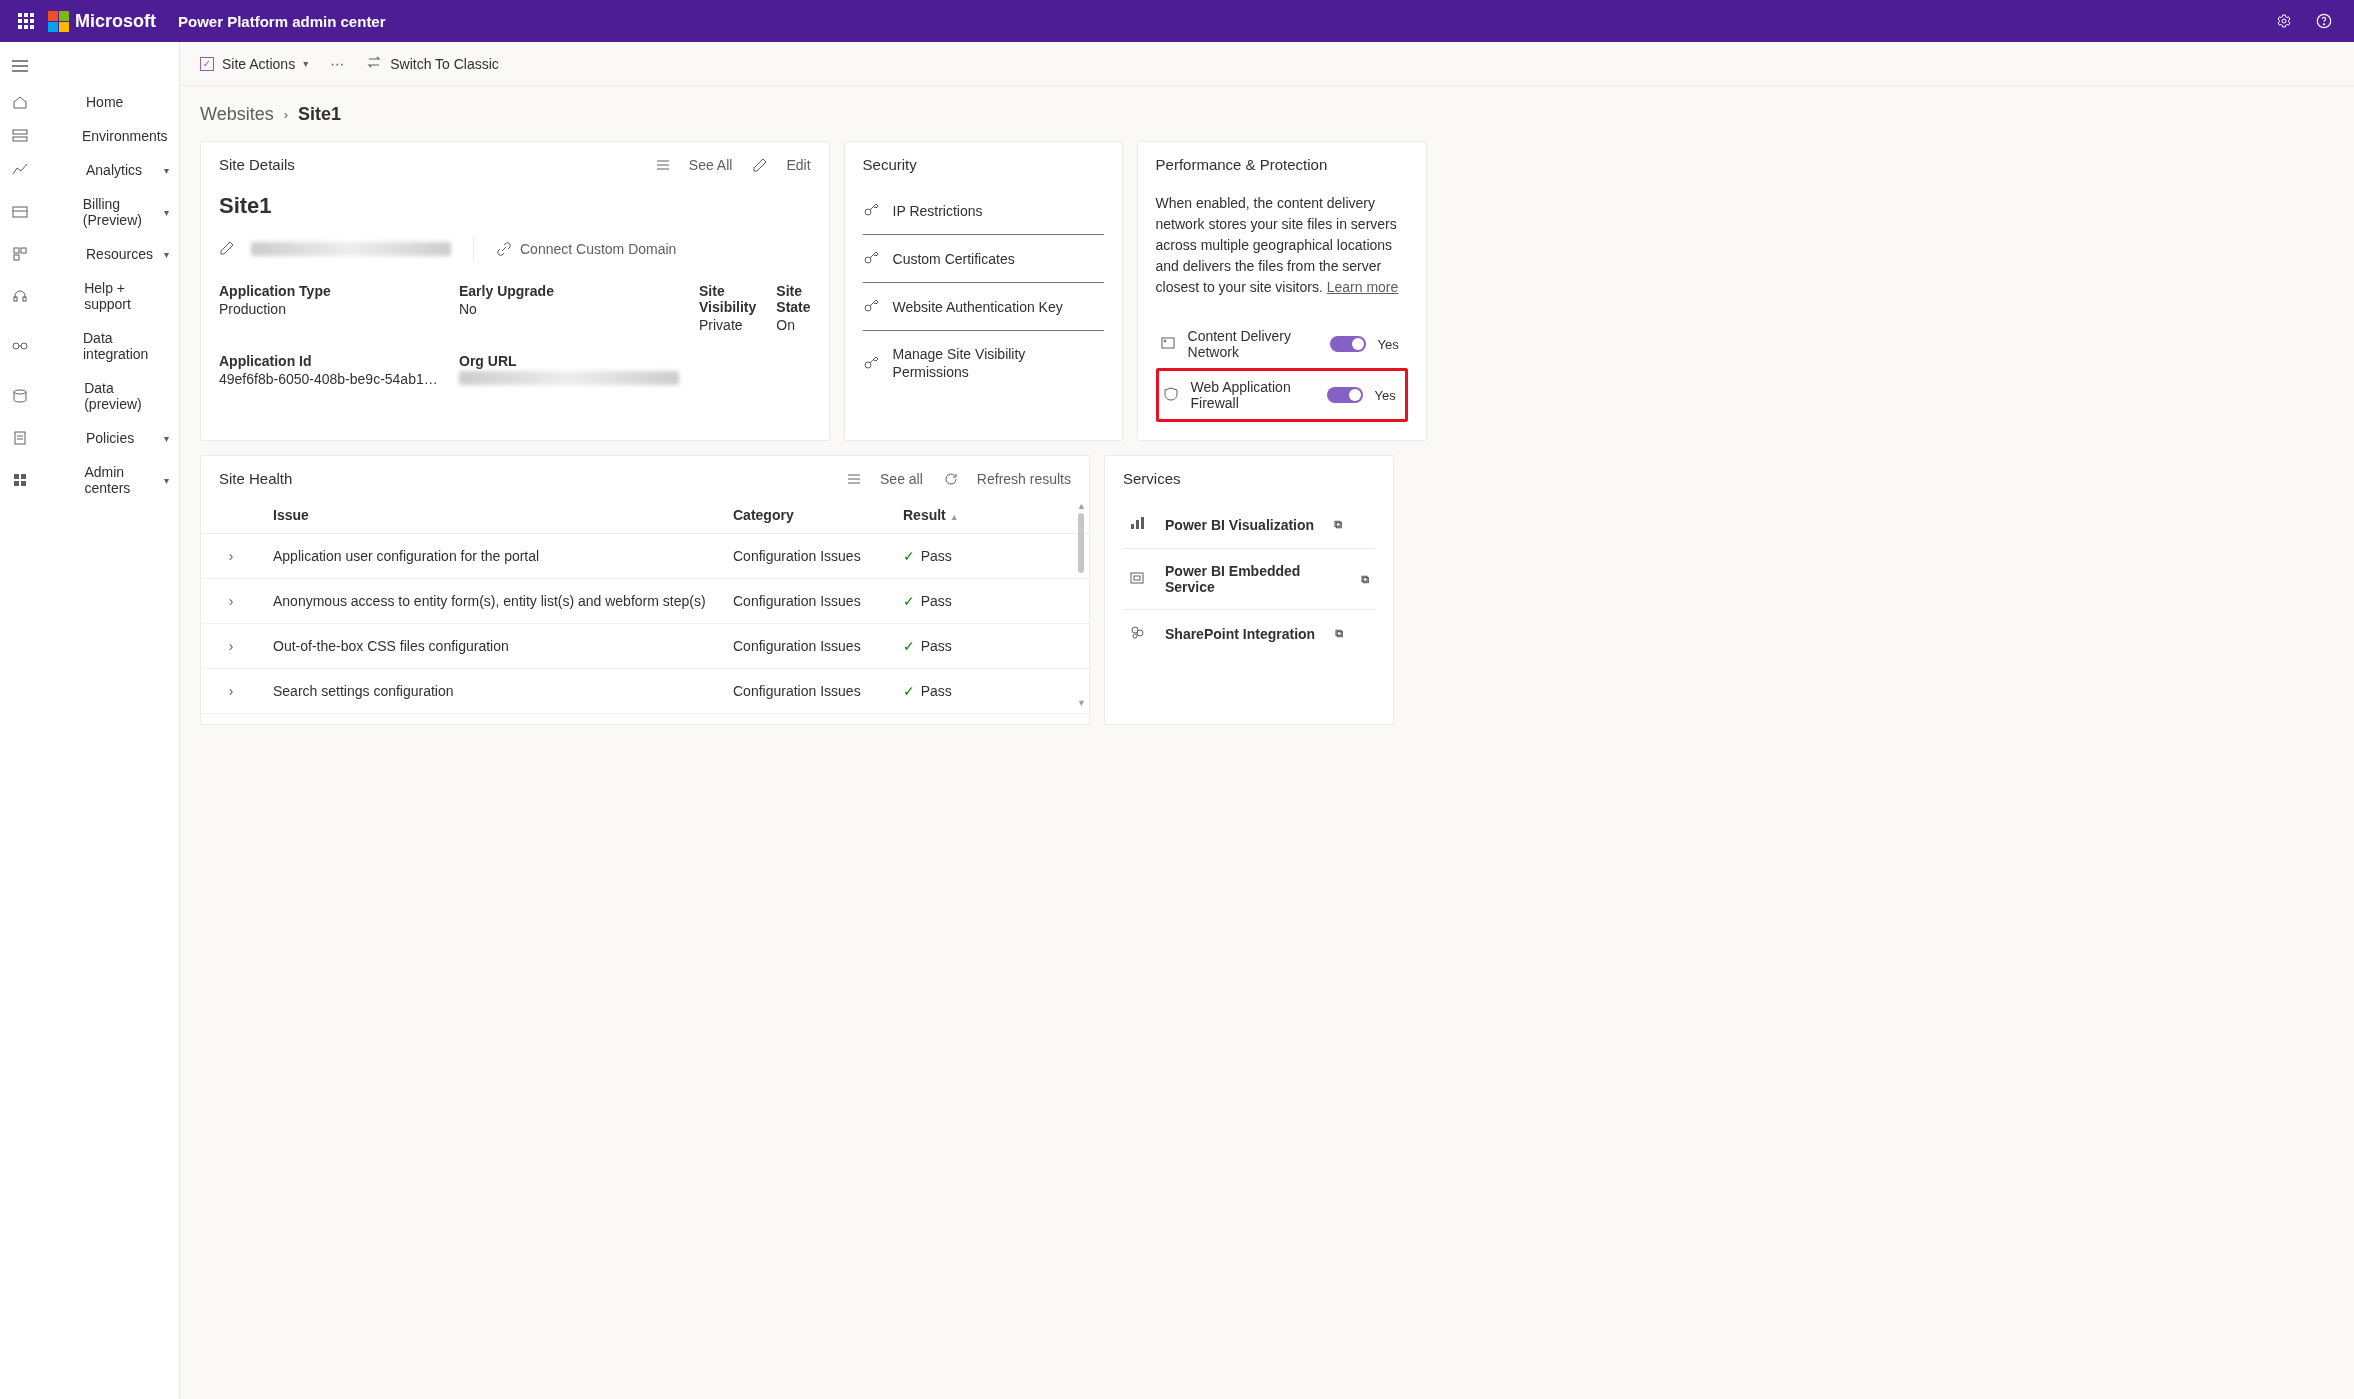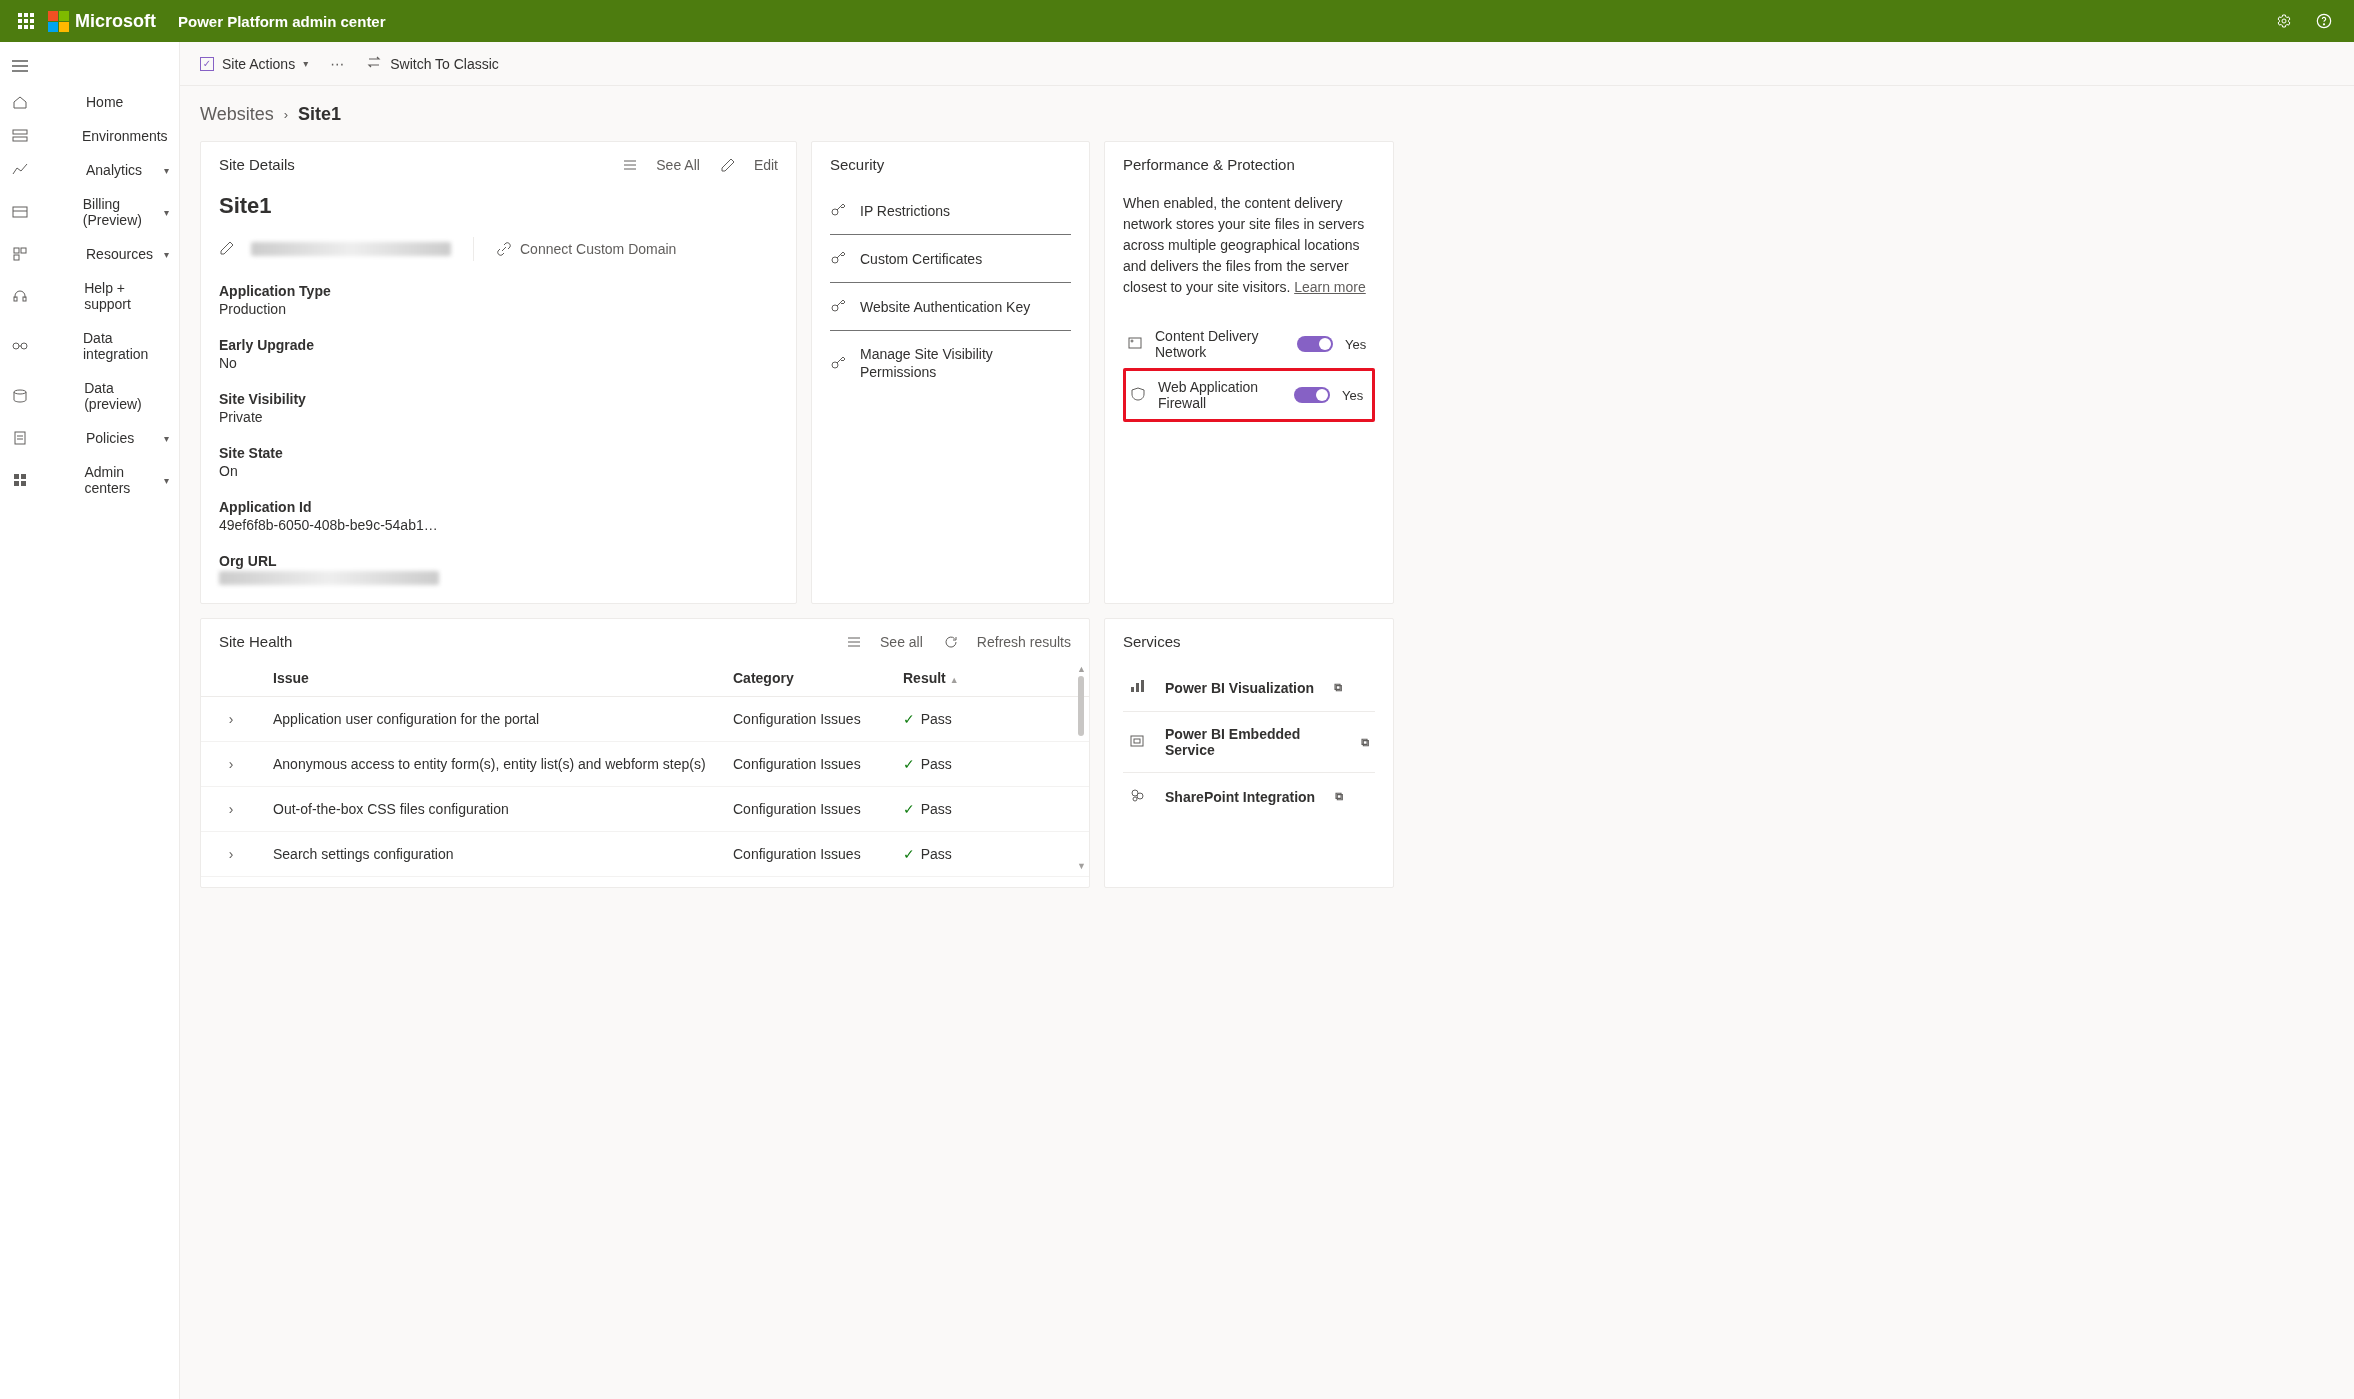--- a/index.html
+++ b/index.html
@@ -1,17 +1,17 @@
 <!DOCTYPE html>
 <html><head>
 <meta charset="utf-8">
 <style>
 * { box-sizing: border-box; margin: 0; padding: 0; }
 body { font-family: "Segoe UI", Tahoma, sans-serif; font-size: 14px; color: #323130; background: #fff; }
-.top-header { height: 42px; background: #4d7c0f; color: #fff; display: flex; align-items: center; padding: 0 10px; }
+.top-header { height: 42px; background: #4c1d95; color: #fff; display: flex; align-items: center; padding: 0 10px; }
 .waffle { width: 32px; display: flex; align-items: center; justify-content: center; cursor: pointer; }
 .waffle svg { width: 16px; height: 16px; }
 .ms-logo { display: flex; align-items: center; gap: 6px; margin-left: 6px; font-size: 18px; font-weight: 600; }
 .ms-logo-grid { display: grid; grid-template-columns: 10px 10px; grid-template-rows: 10px 10px; gap: 1px; }
 .ms-logo-grid span:nth-child(1){background:#f25022;} .ms-logo-grid span:nth-child(2){background:#7fba00;}
 .ms-logo-grid span:nth-child(3){background:#00a4ef;} .ms-logo-grid span:nth-child(4){background:#ffb900;}
 .app-title { margin-left: 22px; font-size: 15px; font-weight: 600; }
 .spacer { flex: 1; }
 .top-icon { width: 40px; height: 42px; display: flex; align-items: center; justify-content: center; cursor: pointer; color: #fff; }
 .shell { display: flex; height: calc(100vh - 42px); }
@@ -31,21 +31,21 @@
 .card { background: #fff; border: 1px solid #edebe9; border-radius: 2px; }
 .card-header { display: flex; align-items: center; padding: 14px 18px 10px 18px; font-size: 15px; font-weight: 400; }
 .hdr-actions { margin-left: auto; display: flex; gap: 20px; }
 .hdr-action { display: inline-flex; align-items: center; gap: 18px; color: #605e5c; cursor: pointer; font-size: 14px; }
 .card-body { padding: 10px 18px 18px 18px; }
 .site-title { font-size: 22px; font-weight: 600; margin-bottom: 18px; }
 .url-row { display: flex; align-items: center; gap: 16px; margin-bottom: 22px; }
 .url-blur { width: 200px; height: 14px; background: linear-gradient(90deg,#ccc,#eee,#ccc); filter: blur(2px); border-radius: 2px; }
 .divider-v { width:1px; height:24px; background:#edebe9; margin: 0 6px; }
 .link-like { color:#605e5c; display:inline-flex; align-items:center; gap:8px; cursor:pointer; }
-.kv-grid { display: grid; grid-template-columns: 1fr; row-gap: 20px; column-gap: 30px; gap: 20px; }
+.kv-grid { display: grid; grid-template-columns: 1fr 1fr 1fr 1fr; row-gap: 20px; column-gap: 30px; gap: 20px; }
 .kv-label { font-weight: 600; font-size: 14px; }
 .kv-value { font-size: 14px; color: #323130; margin-top: 2px; }
 .sec-item { display: flex; align-items: center; gap: 14px; padding: 14px 0; border-bottom: 1px solid #737373; cursor: pointer; }
 .sec-item:last-child { border-bottom: none; }
 .perf-text { font-size: 14px; line-height: 1.5; margin-bottom: 22px; }
 .perf-text a { color: #605e5c; text-decoration: underline; cursor: pointer; }
 .toggle-row { display: flex; align-items: center; padding: 8px 4px; gap: 12px; }
 .toggle-row.hl { border: 3px solid #e81123; border-radius: 2px; }
 .toggle-label { flex: 1; font-size: 14px; }
 .toggle { width: 36px; height: 16px; border-radius: 8px; background: #8661c5; position: relative; cursor: pointer; }

